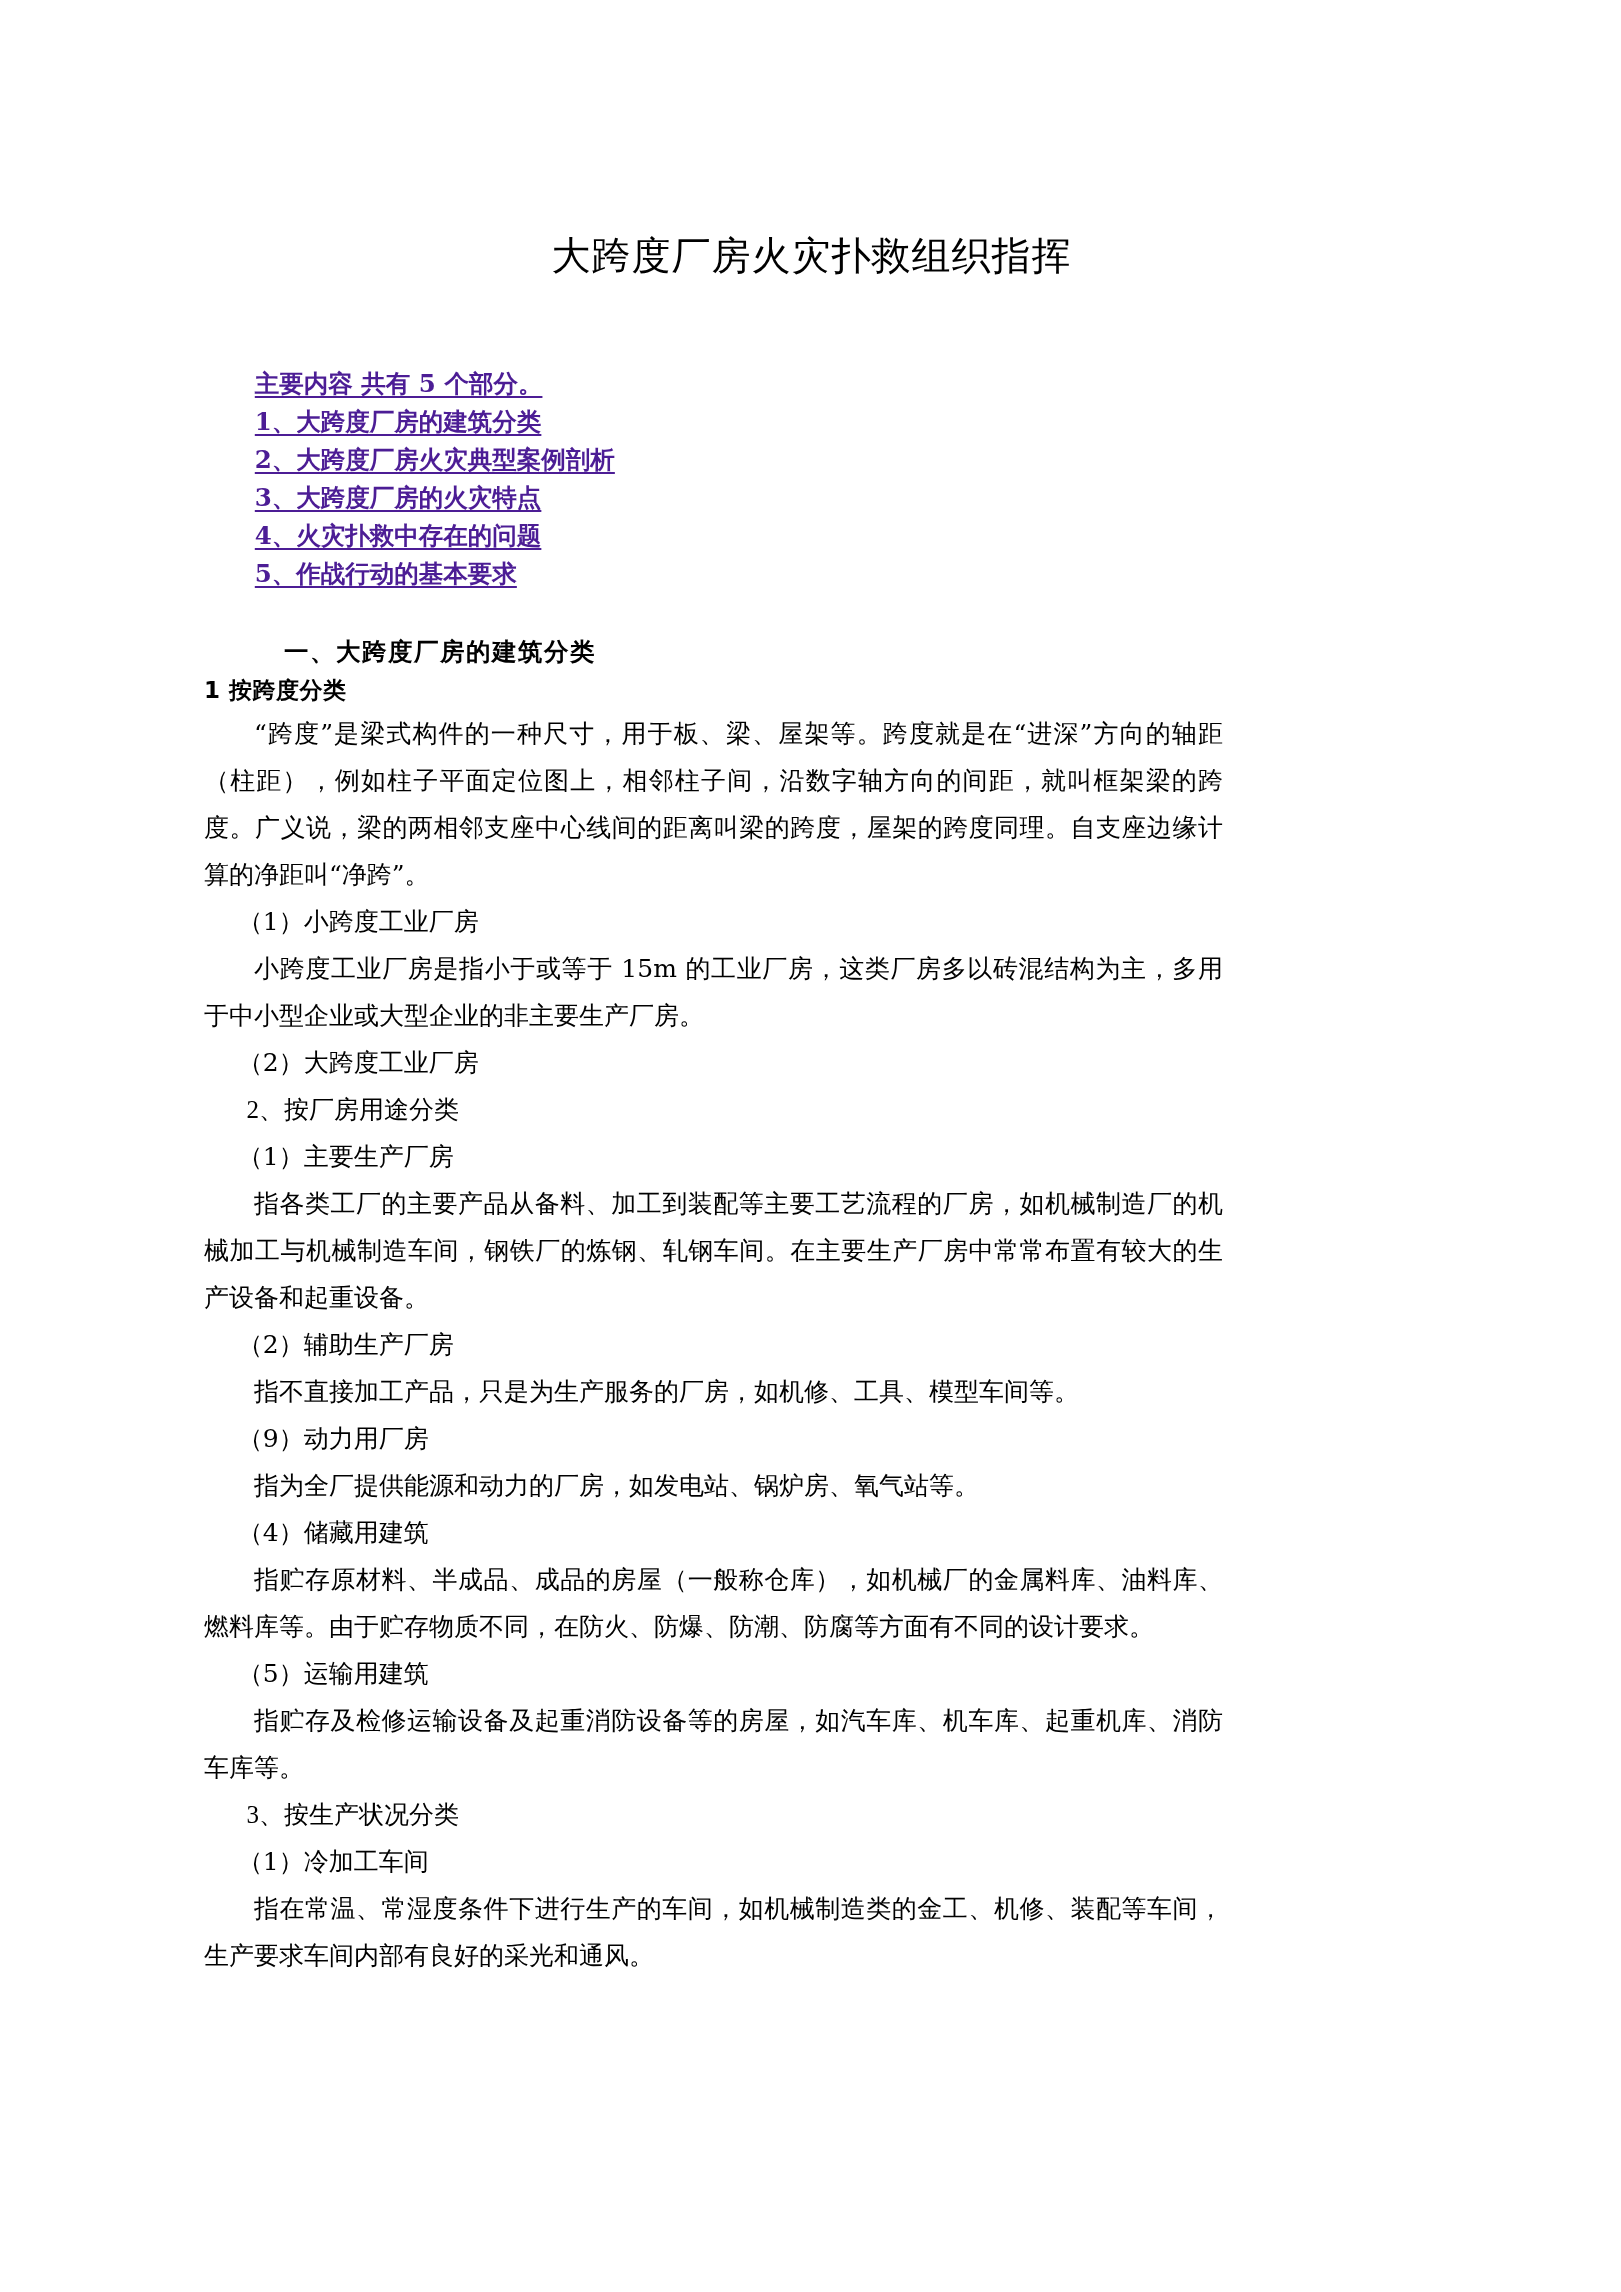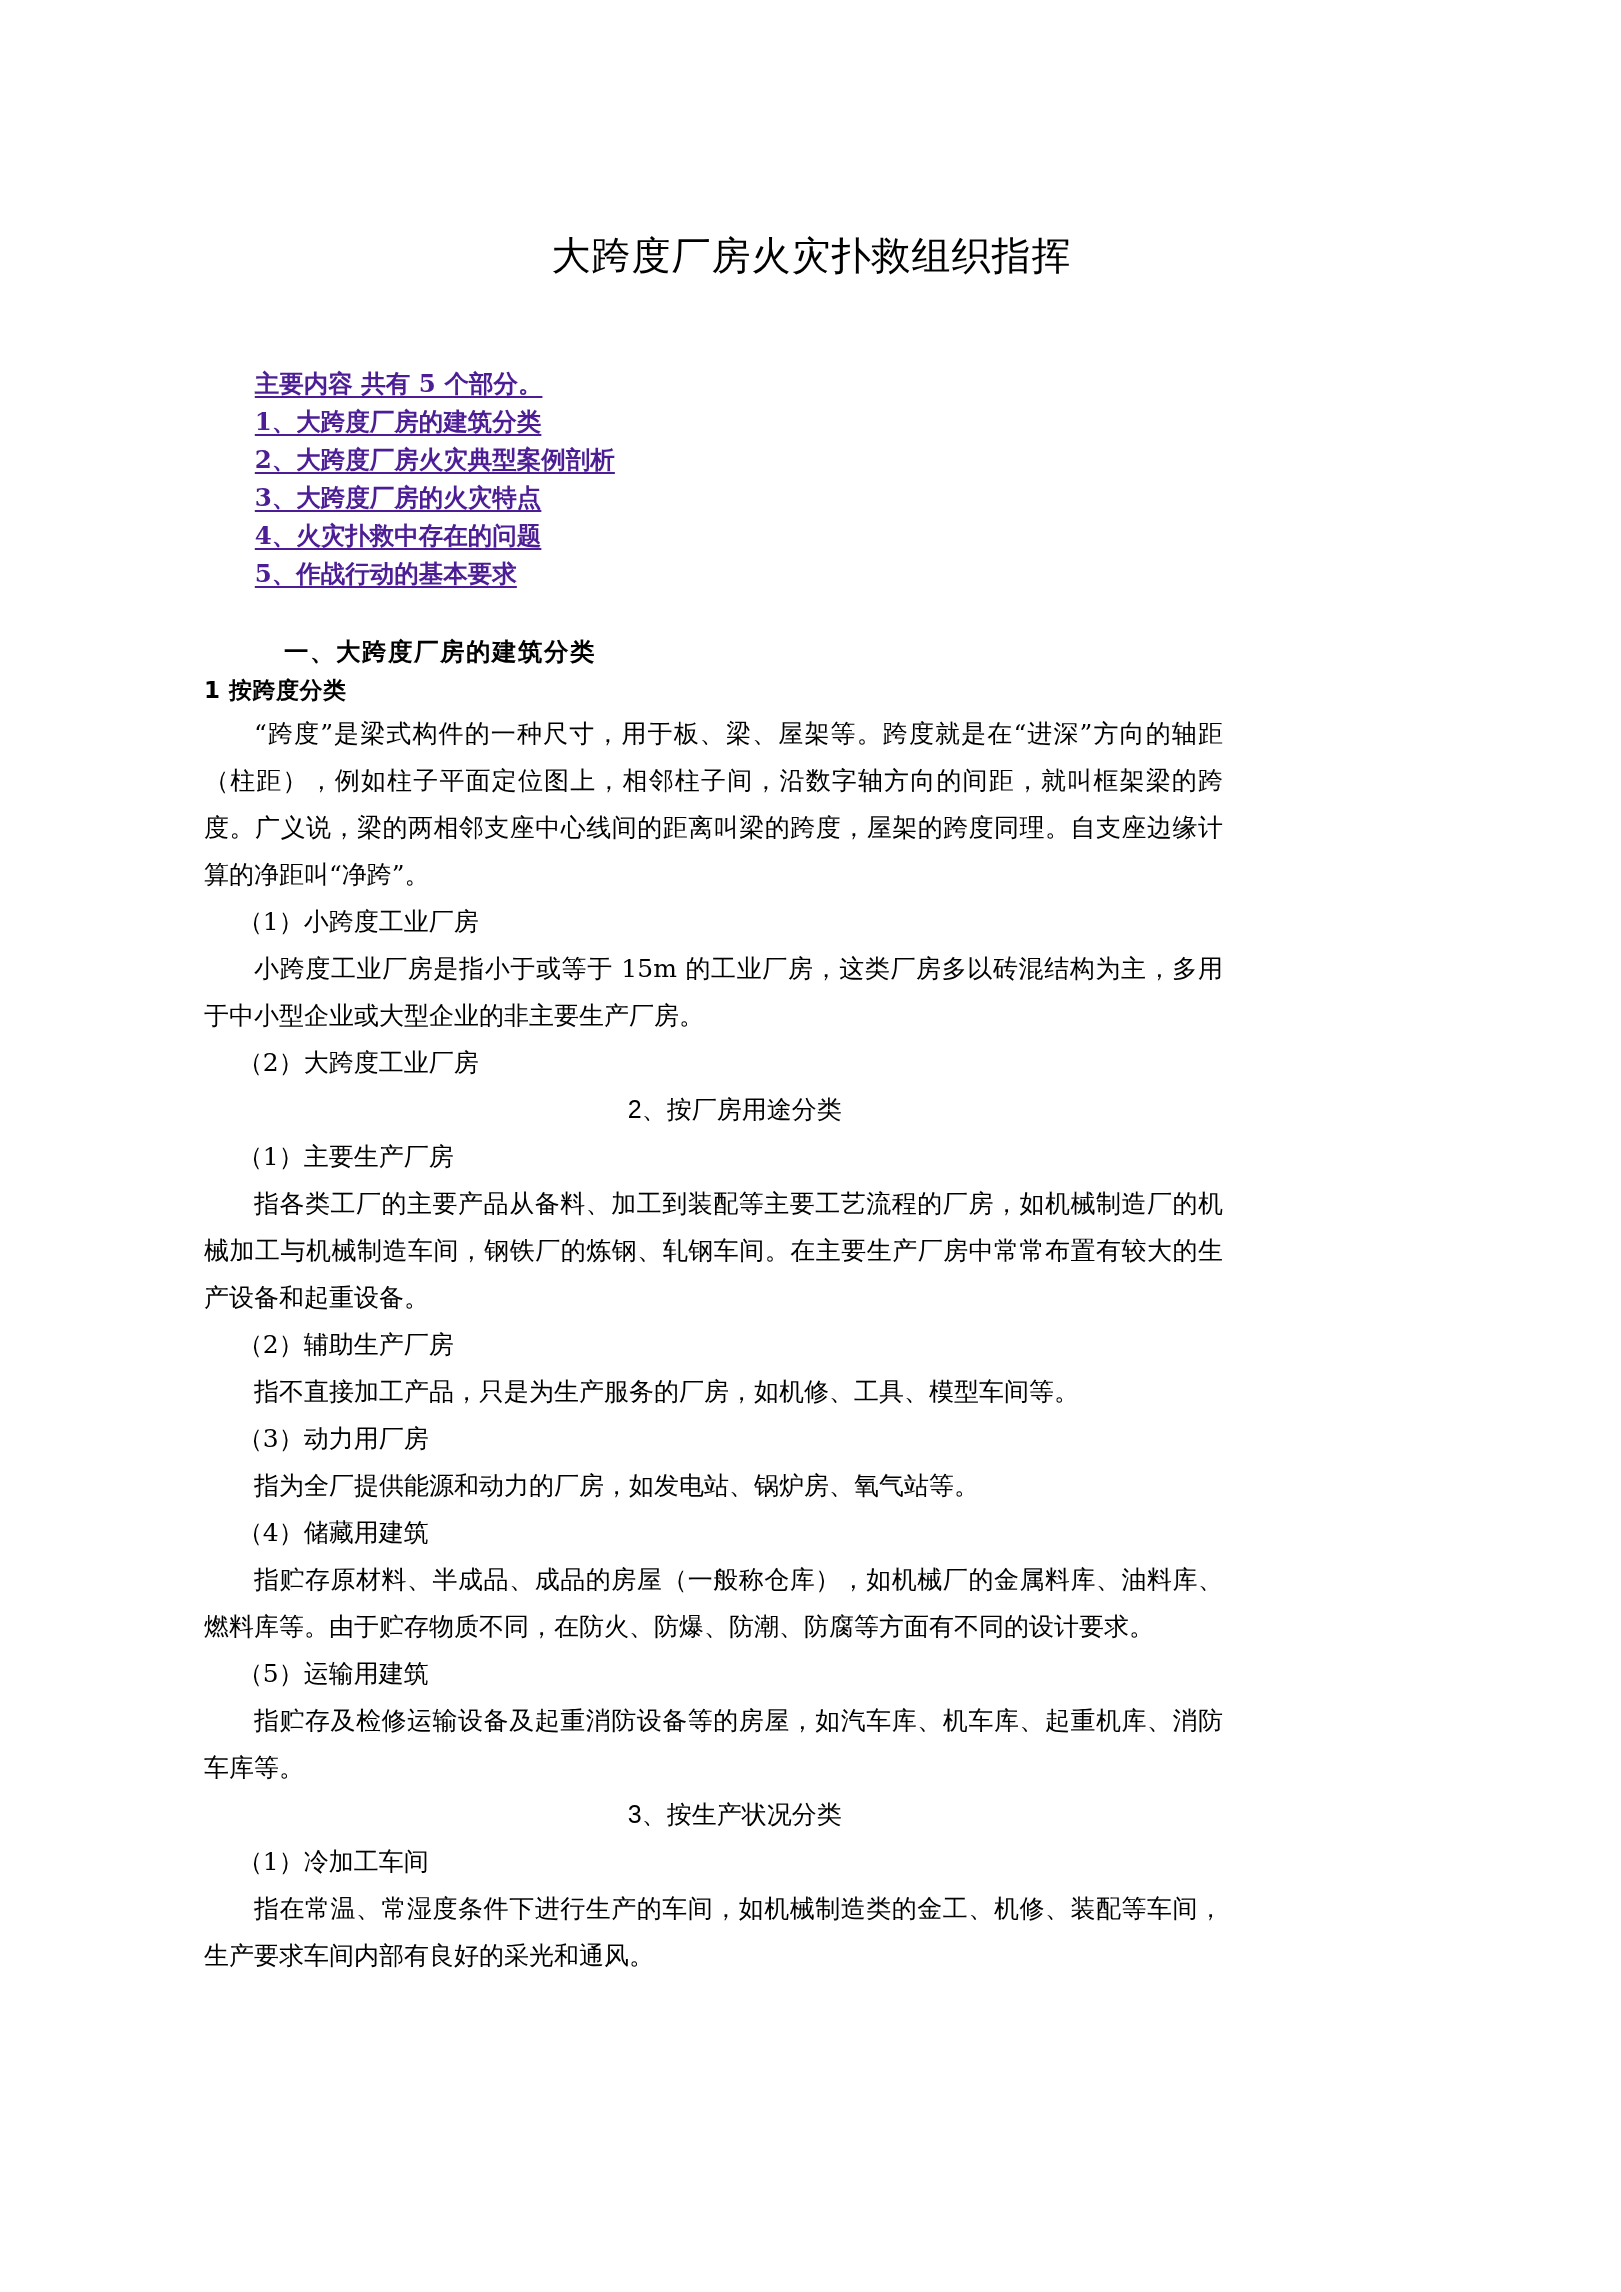--- a/index.html
+++ b/index.html
@@ -102,28 +102,27 @@
   p.sub-label {
     font-family: "DejaVu Serif", "Liberation Serif", serif;
     font-size: 25px;
     line-height: 47px;
     color: #000;
     margin: 0;
     text-indent: 1.35em;
     white-space: pre;
   }
   p.num-label {
-    font-family: Liberation Sans, sans-serif;
+    font-family: Liberation Serif, serif;
     font-size: 25px;
     line-height: 47px;
     color: #000;
     margin: 0;
     text-indent: 1.7em;
     white-space: pre;
-    text-align: center;
   }
 </style>
 </head>
 <body>
 
 <div class="page">
   <div class="content">
 
     <h1 class="doc-title">大跨度厂房火灾扑救组织指挥</h1>
 
@@ -150,21 +149,21 @@
       <p class="sub-label">（2）大跨度工业厂房</p>
 
       <p class="num-label">2、按厂房用途分类</p>
 
       <p class="sub-label">（1）主要生产厂房</p>
       <p class="para">指各类工厂的主要产品从备料、加工到装配等主要工艺流程的厂房，如机械制造厂的机械加工与机械制造车间，钢铁厂的炼钢、轧钢车间。在主要生产厂房中常常布置有较大的生产设备和起重设备。</p>
 
       <p class="sub-label">（2）辅助生产厂房</p>
       <p class="para">指不直接加工产品，只是为生产服务的厂房，如机修、工具、模型车间等。</p>
 
-      <p class="sub-label">（3）动力用厂房</p>
+      <p class="sub-label">（9）动力用厂房</p>
       <p class="para">指为全厂提供能源和动力的厂房，如发电站、锅炉房、氧气站等。</p>
 
       <p class="sub-label">（4）储藏用建筑</p>
       <p class="para">指贮存原材料、半成品、成品的房屋（一般称仓库），如机械厂的金属料库、油料库、燃料库等。由于贮存物质不同，在防火、防爆、防潮、防腐等方面有不同的设计要求。</p>
 
       <p class="sub-label">（5）运输用建筑</p>
       <p class="para">指贮存及检修运输设备及起重消防设备等的房屋，如汽车库、机车库、起重机库、消防车库等。</p>
 
       <p class="num-label">3、按生产状况分类</p>
 

